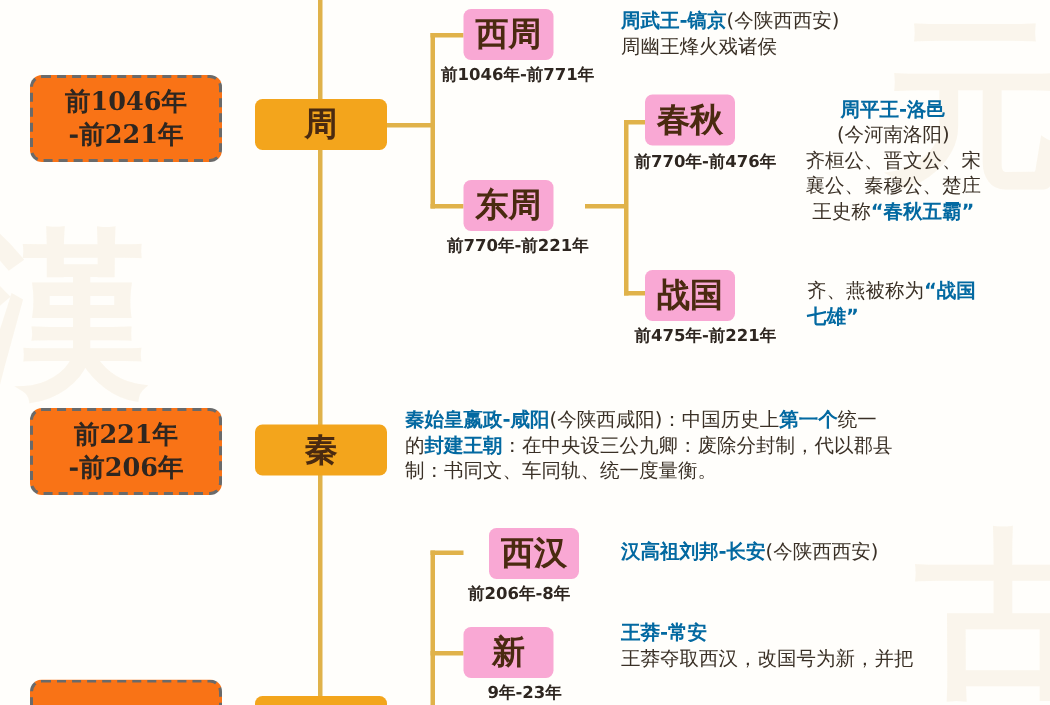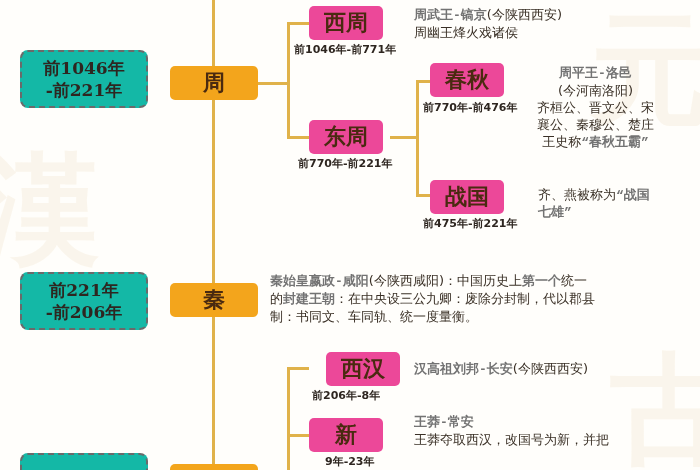--- a/index.html
+++ b/index.html
@@ -20,21 +20,21 @@
     pointer-events: none;
   }
   .line { position: absolute; background: #e0b24a; }
   .era-box {
     position: absolute;
     left: 20px;
     width: 128px;
     height: 58px;
     border: 2px dashed #6a6a6a;
     border-radius: 8px;
-    background: #14b8a6;
+    background: #f97316;
     display: flex;
     flex-direction: column;
     align-items: center;
     justify-content: center;
     font-family: "DejaVu Serif", serif;
     font-weight: bold;
     font-size: 17px;
     color: #2e2620;
     line-height: 22px;
   }
@@ -48,23 +48,23 @@
     display: flex;
     align-items: center;
     justify-content: center;
     font-family: "DejaVu Serif", serif;
     font-weight: bold;
     font-size: 22px;
     color: #4a2a10;
   }
   .sub {
     position: absolute;
-    width: 74px;
+    width: 60px;
     height: 34px;
-    background: #ec4899;
+    background: #f9a8d4;
     border-radius: 5px;
     display: flex;
     align-items: center;
     justify-content: center;
     font-family: "DejaVu Serif", serif;
     font-weight: bold;
     font-size: 22px;
     color: #4a2a10;
   }
   .range {
@@ -73,21 +73,21 @@
     font-weight: bold;
     color: #2e2620;
     white-space: nowrap;
   }
   .desc {
     position: absolute;
     font-size: 13px;
     line-height: 17px;
     color: #3a3026;
   }
-  .hl { color: #737373; font-weight: bold; font-family: Liberation Mono, monospace; }
+  .hl { color: #0369a1; font-weight: bold; }
 </style>
 </head>
 <body>
 
 <div class="bg-watermark" style="left:590px; top:-10px;">元</div>
 <div class="bg-watermark" style="left:-20px; top:130px;">漢</div>
 <div class="bg-watermark" style="left:610px; top:330px;">古</div>
 
 <div class="line" style="left:212px; top:0; width:3px; height:470px;"></div>
 

